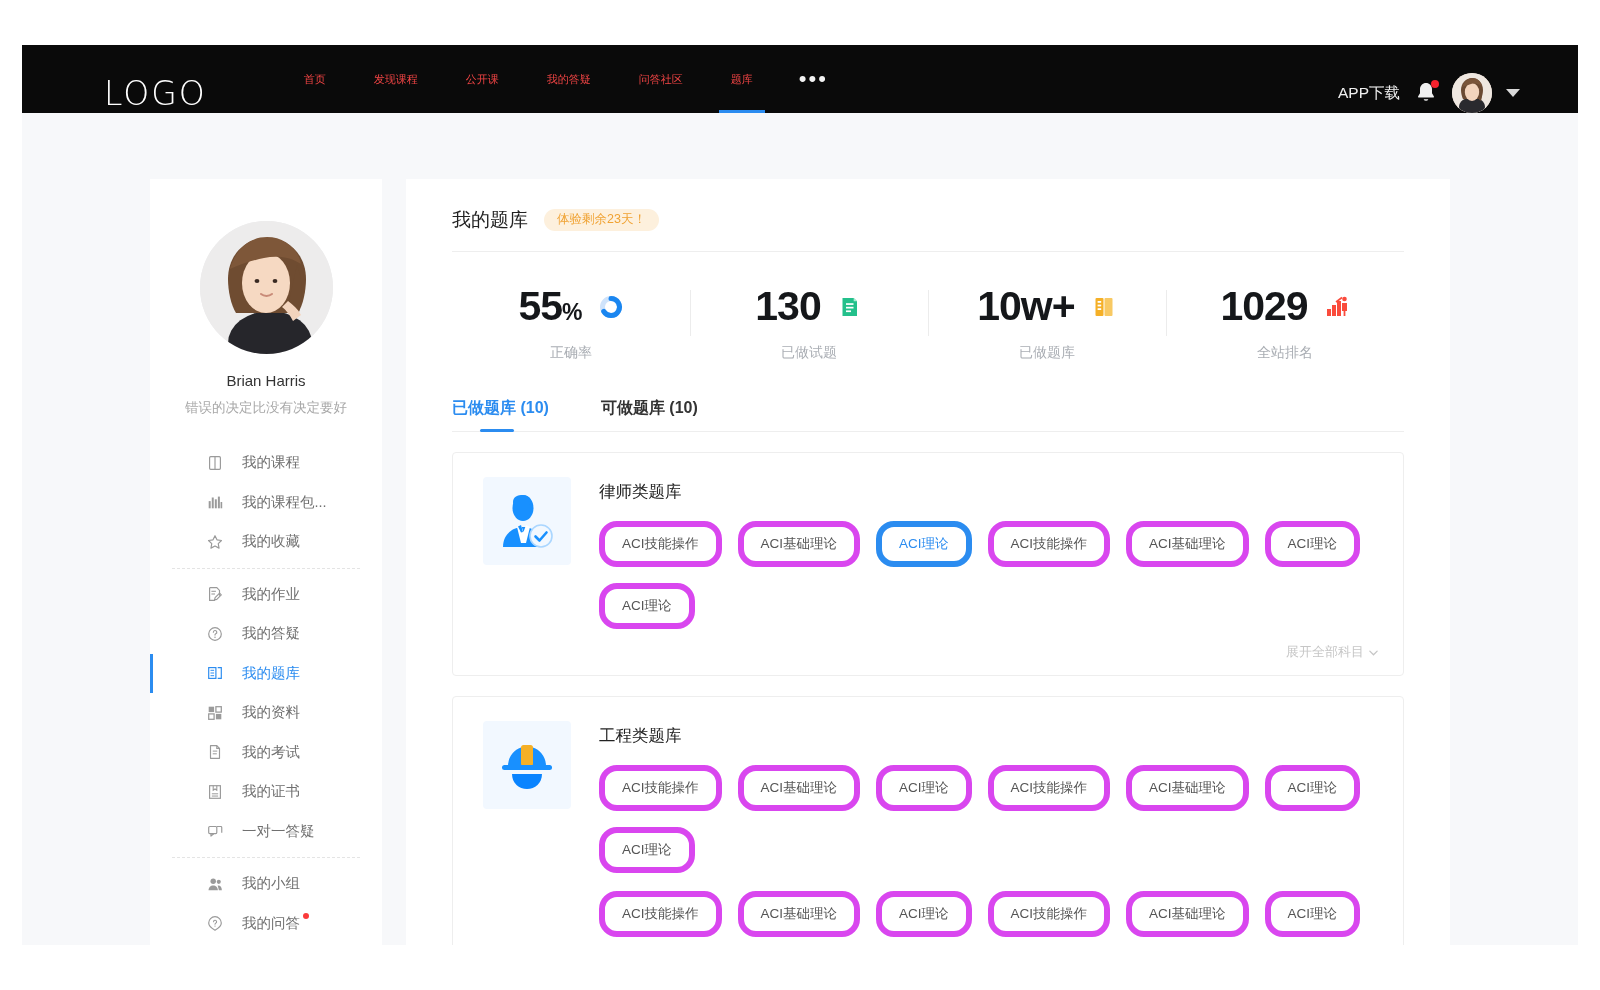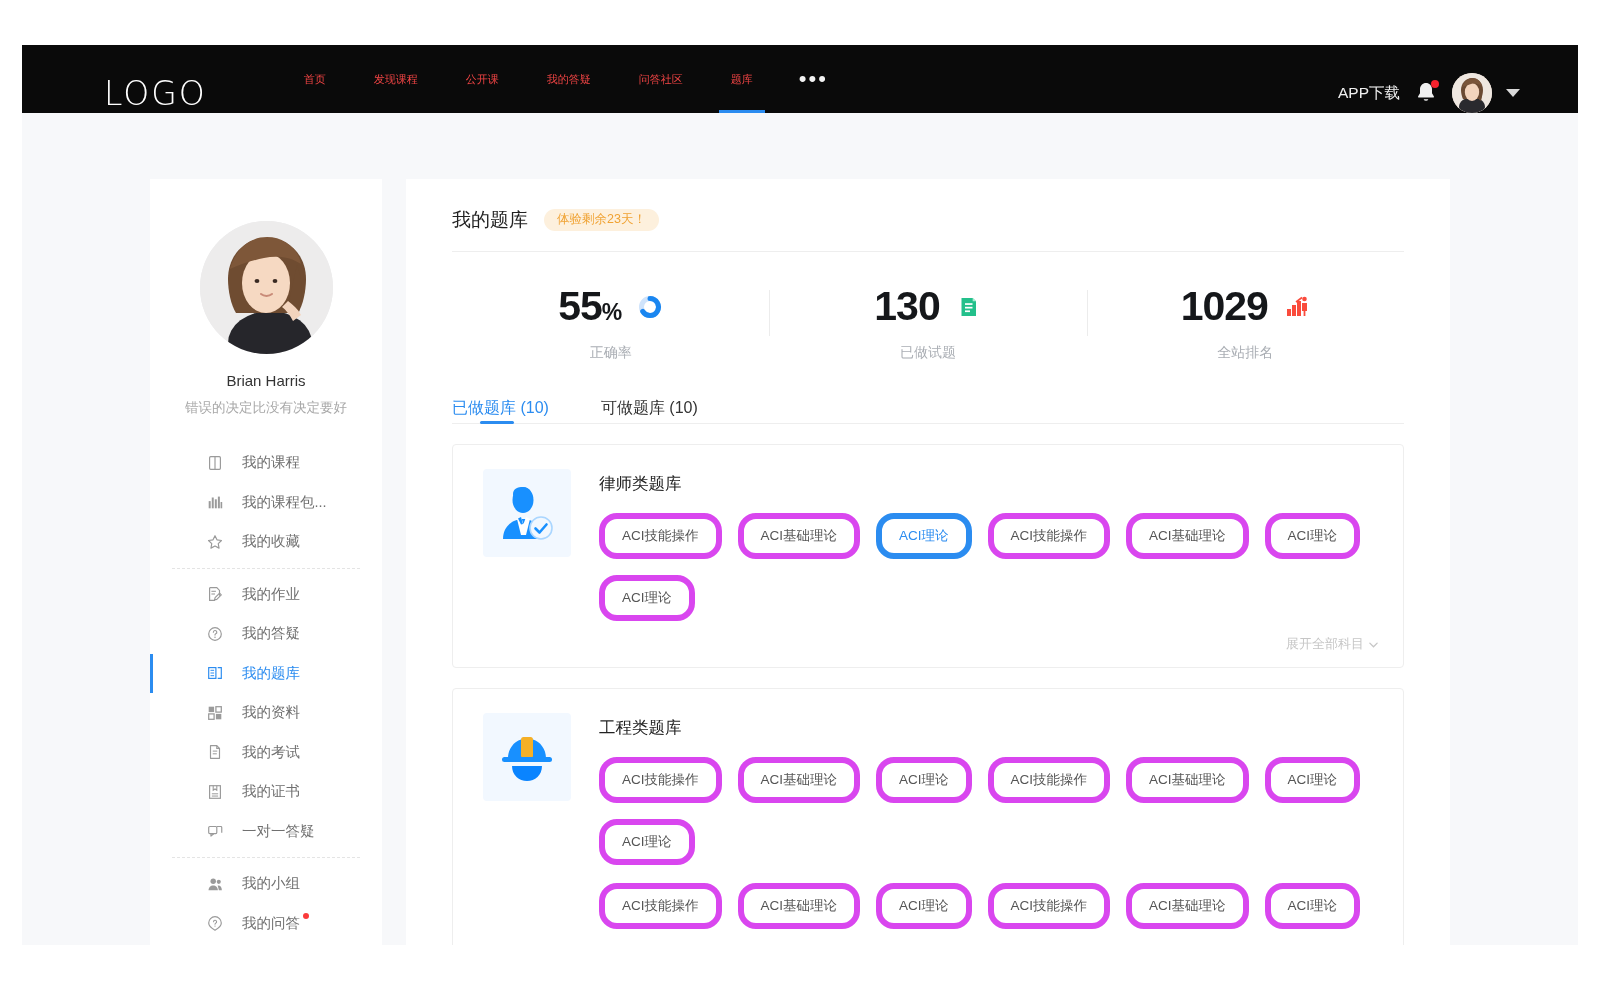--- a/index.html
+++ b/index.html
@@ -189,21 +189,22 @@
     font-family: "Liberation Sans", sans-serif;
   }
   .stat-val .pct { font-size: 23px; font-weight: bold; }
   .stat-lbl { color: #a9adb3; font-size: 14px; margin-top: 17px; }
   .stat-ico { width: 26px; height: 26px; display: flex; align-items: center; justify-content: center; }
   
   .tabs { display: flex; align-items: center; gap: 52px; margin-top: 22px; }
   .tab {
     position: relative;
     font-size: 16px; color: #333; cursor: pointer;
-    padding-bottom: 5px;
+    padding-bottom: 13px;
+    font-weight: bold;
   }
   .tab.active { color: #2b8cf0; }
   .tab.active::after {
     content: ""; position: absolute;
     left: 28px; bottom: 0;
     width: 34px; height: 3.5px; border-radius: 2px;
     background: #2b8cf0;
   }
   .tabs-rule { height: 1px; background: #eeeeee; margin-top: -1px; }
   
@@ -472,20 +473,35 @@
         <rect x="9" y="9.2" width="7.5" height="1.7" fill="#ffffff"></rect>
         <rect x="9" y="12.8" width="7.5" height="1.7" fill="#ffffff"></rect>
         <rect x="9" y="16.4" width="5" height="1.7" fill="#ffffff"></rect>
                   </svg>
                 </div>
               </div>
               <div class="stat-lbl">已做试题</div>
             </div>
             <div class="stat">
               <div class="stat-row">
+                <div class="stat-val"><span>10w+</span></div>
+                <div class="stat-ico">
+                  <svg width="26" height="26" viewBox="0 0 26 26">
+        <rect x="4.5" y="4" width="8" height="18" rx="1" fill="#f5b027"></rect>
+        <rect x="13.5" y="4" width="8" height="18" rx="1" fill="#f8c963"></rect>
+        <rect x="6.6" y="7" width="3.6" height="1.8" fill="#ffffff"></rect>
+        <rect x="6.6" y="10.6" width="3.6" height="1.8" fill="#ffffff"></rect>
+        <rect x="6.6" y="14.2" width="3.6" height="1.8" fill="#ffffff"></rect>
+                  </svg>
+                </div>
+              </div>
+              <div class="stat-lbl">已做题库</div>
+            </div>
+            <div class="stat">
+              <div class="stat-row">
                 <div class="stat-val"><span>1029</span></div>
                 <div class="stat-ico">
                   <svg width="26" height="26" viewBox="0 0 26 26">
         <rect x="3" y="15" width="4" height="7" fill="#fa4b3c"></rect>
         <rect x="8" y="11" width="4" height="11" fill="#fa4b3c"></rect>
         <rect x="13" y="7" width="4" height="15" fill="#fa4b3c"></rect>
         <circle cx="20.5" cy="5" r="2.3" fill="#fa4b3c"></circle>
         <path d="M18 9h5v8h-1.6v5h-1.8v-5H18z" fill="#fa4b3c"></path>
         <path d="M12 8l6-4.5" stroke="#fa4b3c" stroke-width="1.6" fill="none"></path>
                   </svg>

